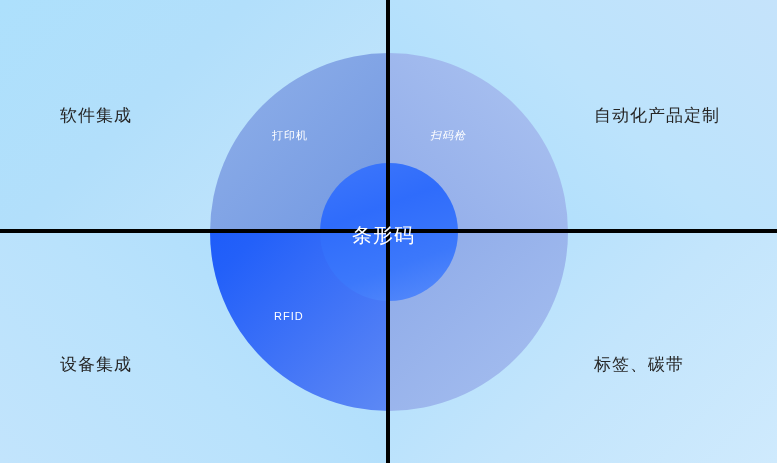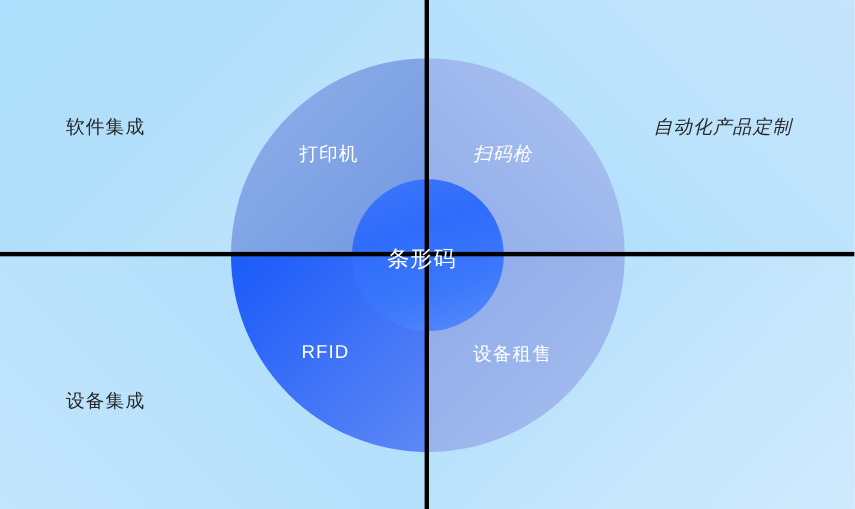--- a/index.html
+++ b/index.html
@@ -118,31 +118,31 @@
   .label {
     position: absolute;
     white-space: nowrap;
     letter-spacing: 1px;
   }
   .outer-label {
     font-size: 17px;
     color: #262626;
   }
   .inner-label {
-    font-size: 17px;
+    font-size: 11px;
     color: #ffffff;
   }
   .hub-label {
     font-size: 20px;
     color: #ffffff;
     letter-spacing: 1px;
   }
 
   .lbl-software   { left: 60px;  top: 104px; }
-  .lbl-automation { left: 594px; top: 104px; font-style: italic; }
+  .lbl-automation { left: 594px; top: 104px; }
   .lbl-equipment  { left: 60px;  top: 353px; font-family: Liberation Serif, serif; }
   .lbl-labels     { left: 594px; top: 353px; }
 
   .lbl-printer    { left: 272px; top: 128px; }
   .lbl-scanner    { left: 430px; top: 128px; font-style: italic; }
   .lbl-rfid       { left: 274px; top: 310px; }
   .lbl-rental     { left: 430px; top: 310px; }
 
   .lbl-barcode    { left: 352px; top: 222px; }
 </style>
@@ -164,21 +164,21 @@
   </div>
 
   <div class="hub"></div>
 
   <div class="divider-v"></div>
   <div class="divider-h"></div>
 
   <div class="label outer-label lbl-software">软件集成</div>
   <div class="label outer-label lbl-automation">自动化产品定制</div>
   <div class="label outer-label lbl-equipment">设备集成</div>
+  <div class="label outer-label lbl-labels">标签、碳带</div>
 
   <div class="label inner-label lbl-printer">打印机</div>
   <div class="label inner-label lbl-scanner">扫码枪</div>
   <div class="label inner-label lbl-rfid">RFID</div>
-  <div class="label inner-label lbl-rental">设备租售</div>
 
   <div class="label hub-label lbl-barcode">条形码</div>
 
 </div>
 
 </body></html>

